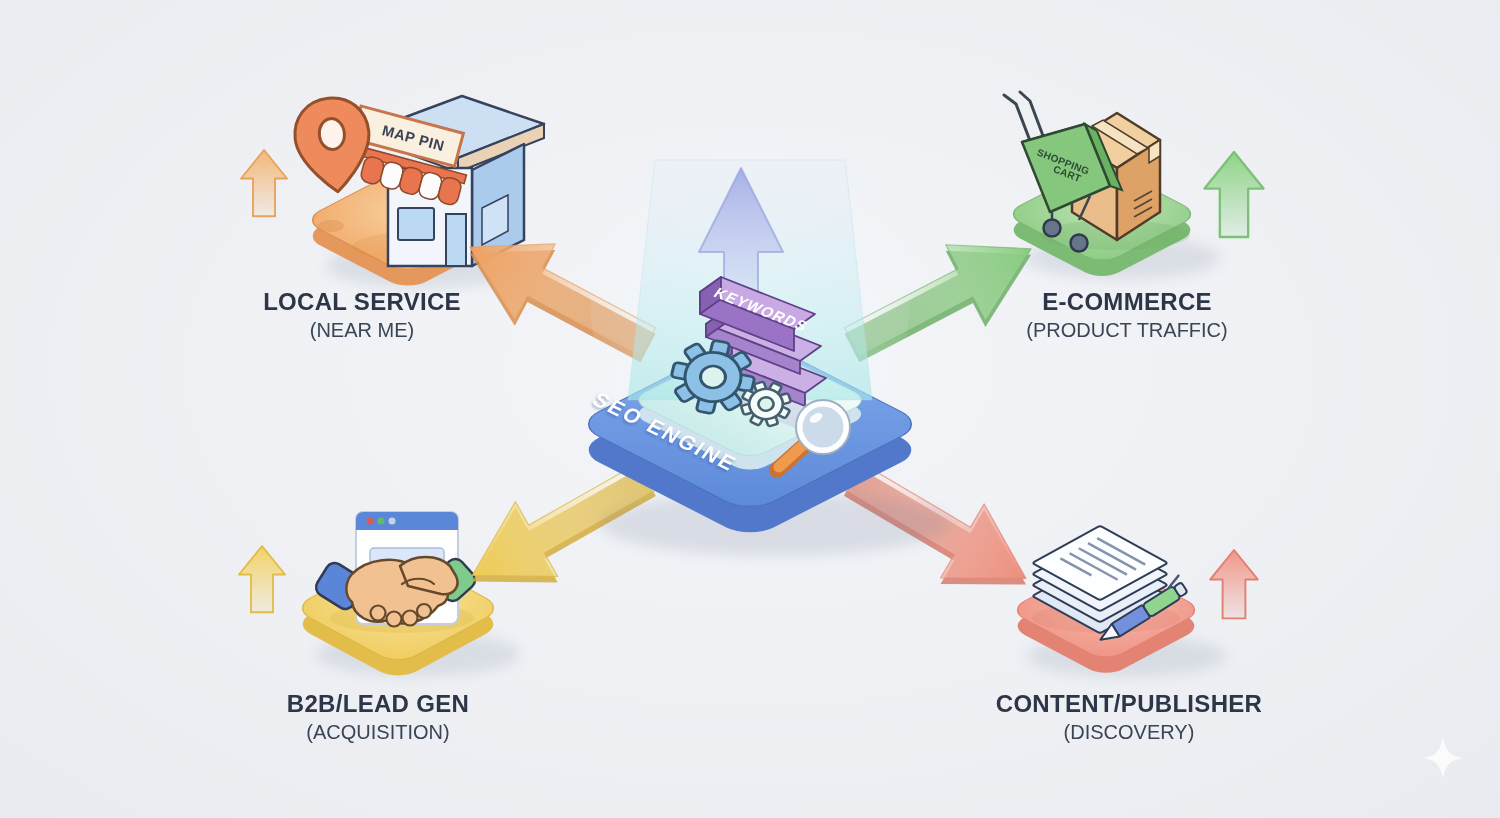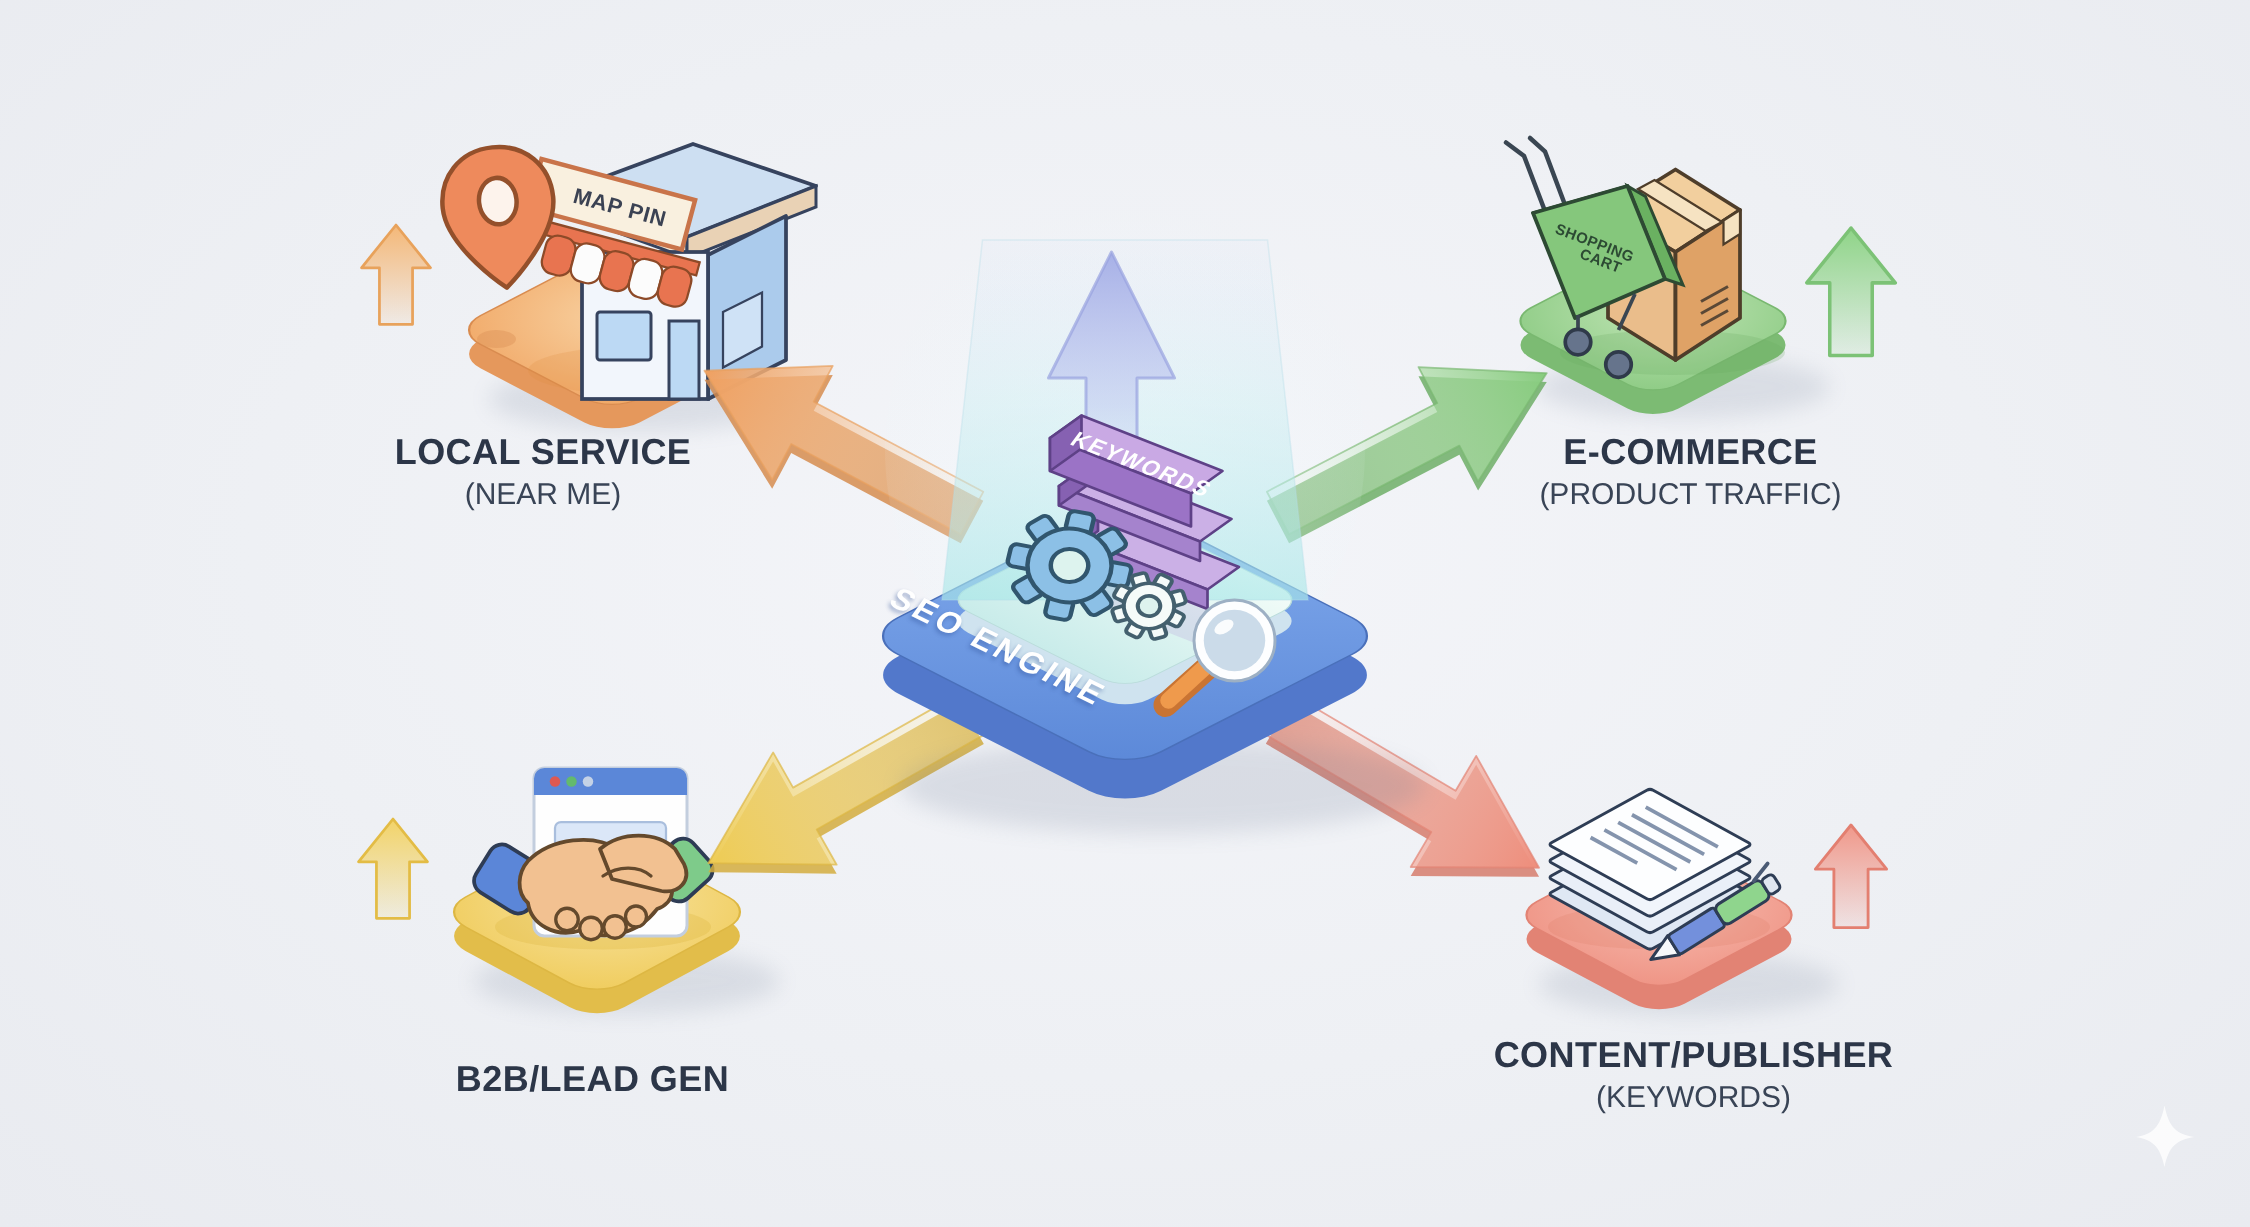--- a/index.html
+++ b/index.html
@@ -404,24 +404,25 @@
 <div class="node-label" style="left:947px;top:288px;width:360px;">
   <div class="t">E-COMMERCE</div>
   <div class="s">(PRODUCT TRAFFIC)</div>
 </div>
 
 <div class="node-label" style="left:182px;top:288px;width:360px;">
   <div class="t">LOCAL SERVICE</div>
   <div class="s">(NEAR ME)</div>
 </div>
 
-<div class="node-label" style="left:215px;top:690px;width:360px;margin-top:16px;">
+<div class="node-label" style="left:198px;top:690px;width:360px;">
   <div class="t">B2B/LEAD GEN</div>
+  <div class="s">(ACQUISITION)</div>
 </div>
 
 <div class="node-label" style="left:949px;top:690px;width:360px;">
   <div class="t">CONTENT/PUBLISHER</div>
-  <div class="s">(KEYWORDS)</div>
+  <div class="s">(DISCOVERY)</div>
 </div>
 
 <div class="seo-label">SEO ENGINE</div>
 
 </div>
 
 </body></html>

